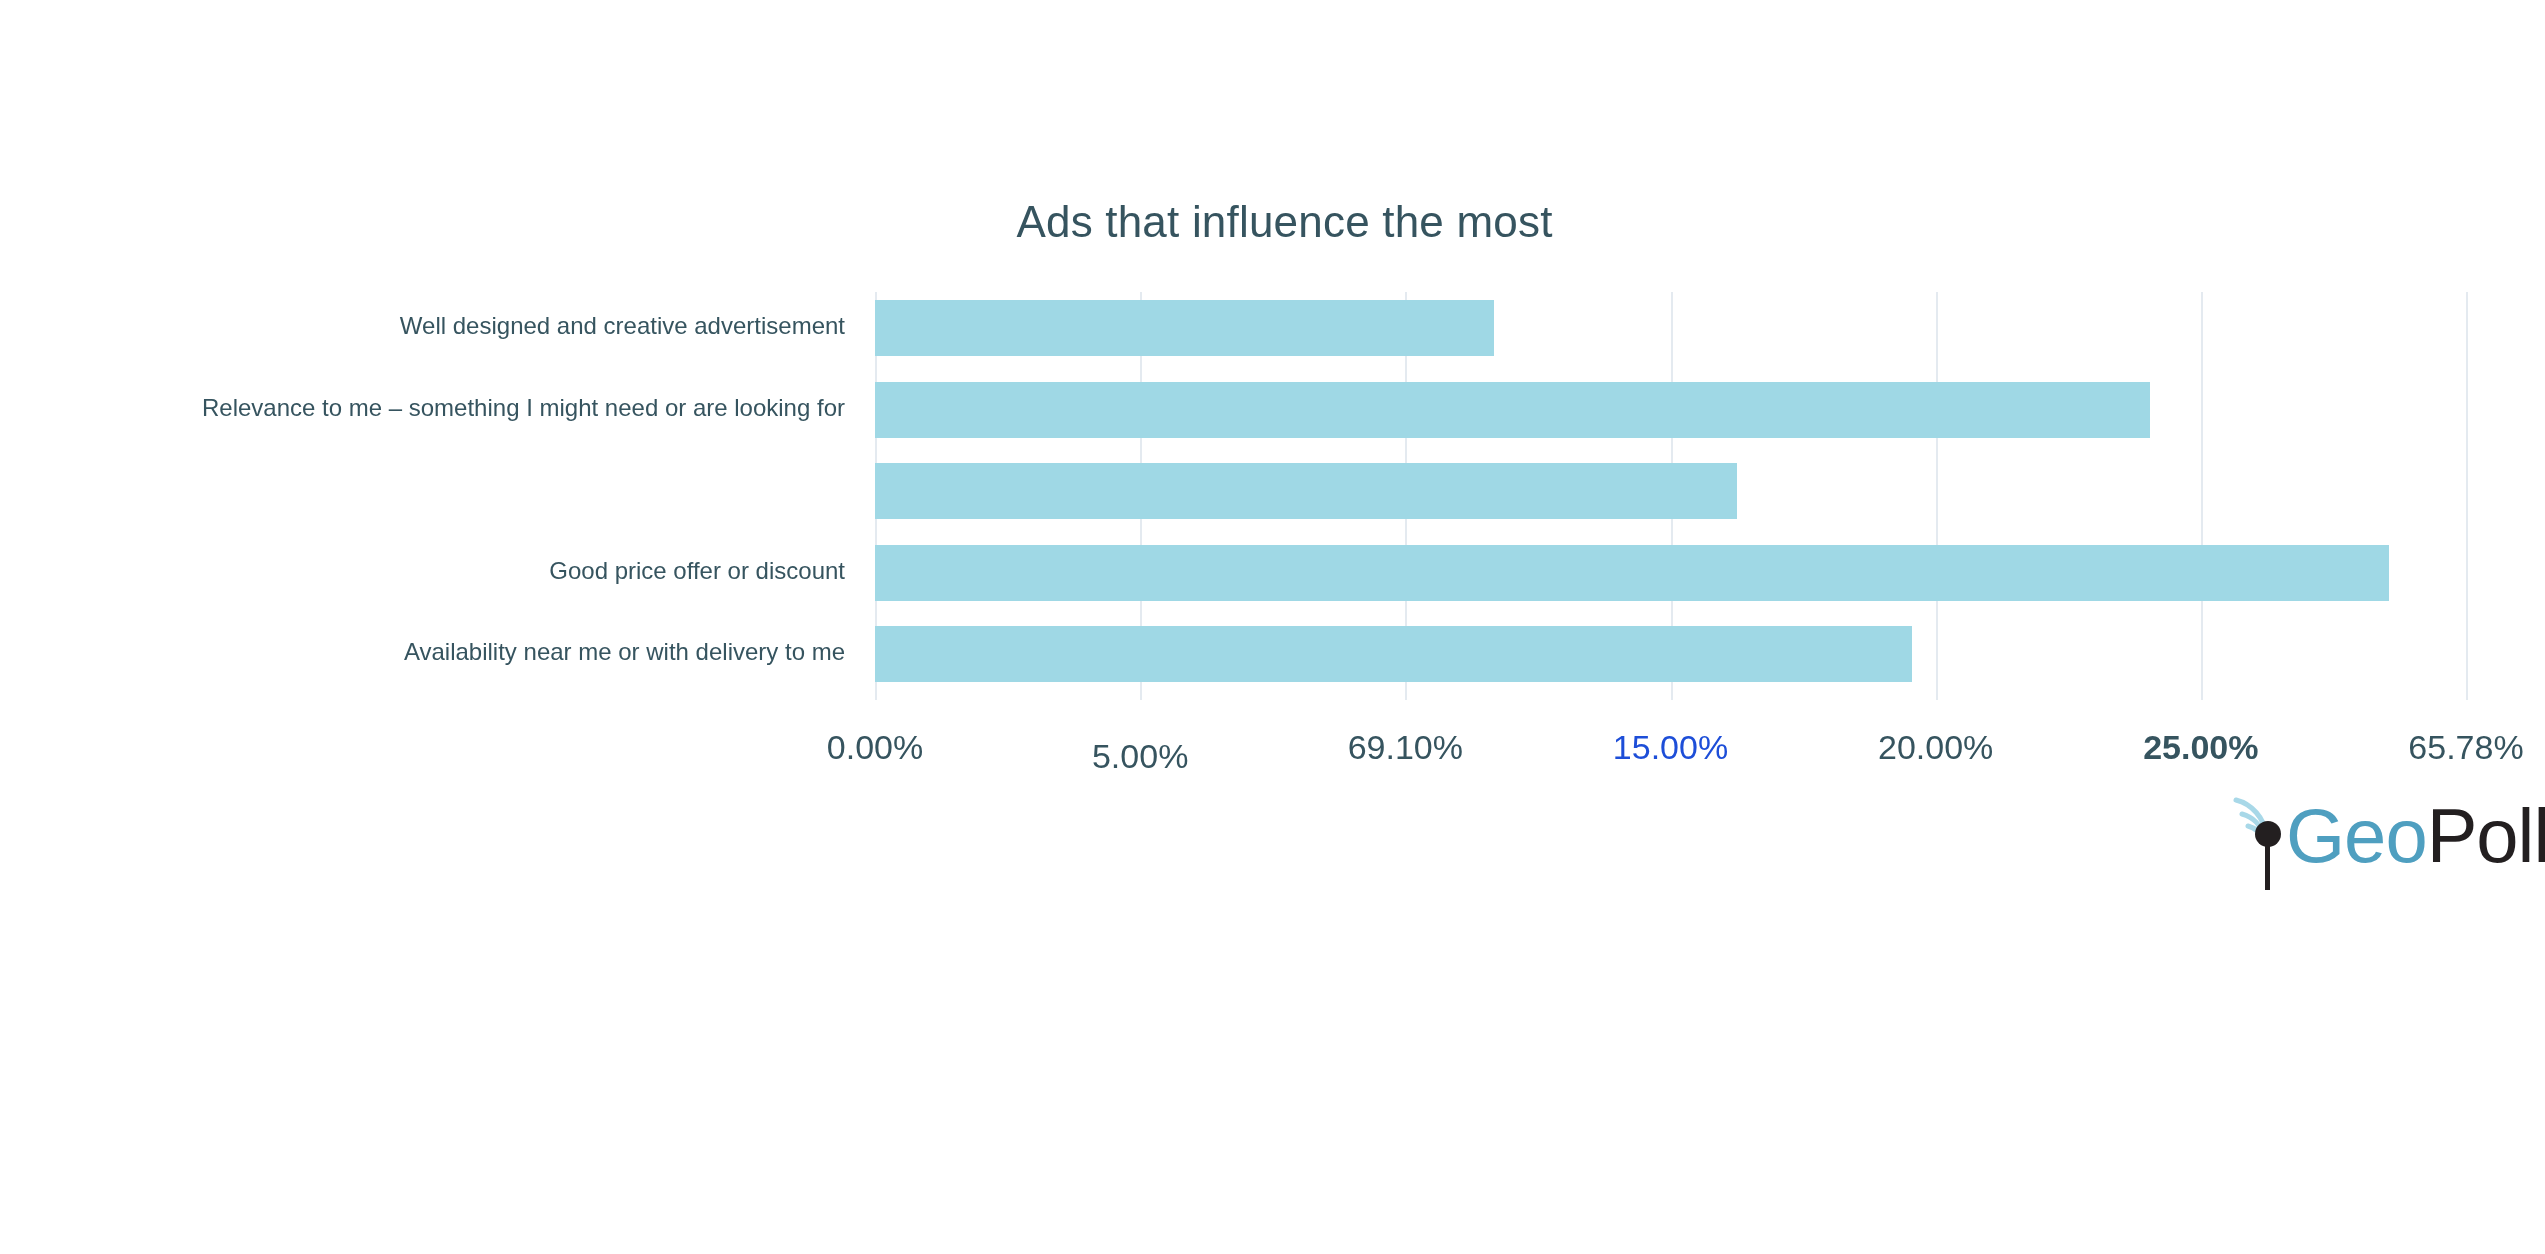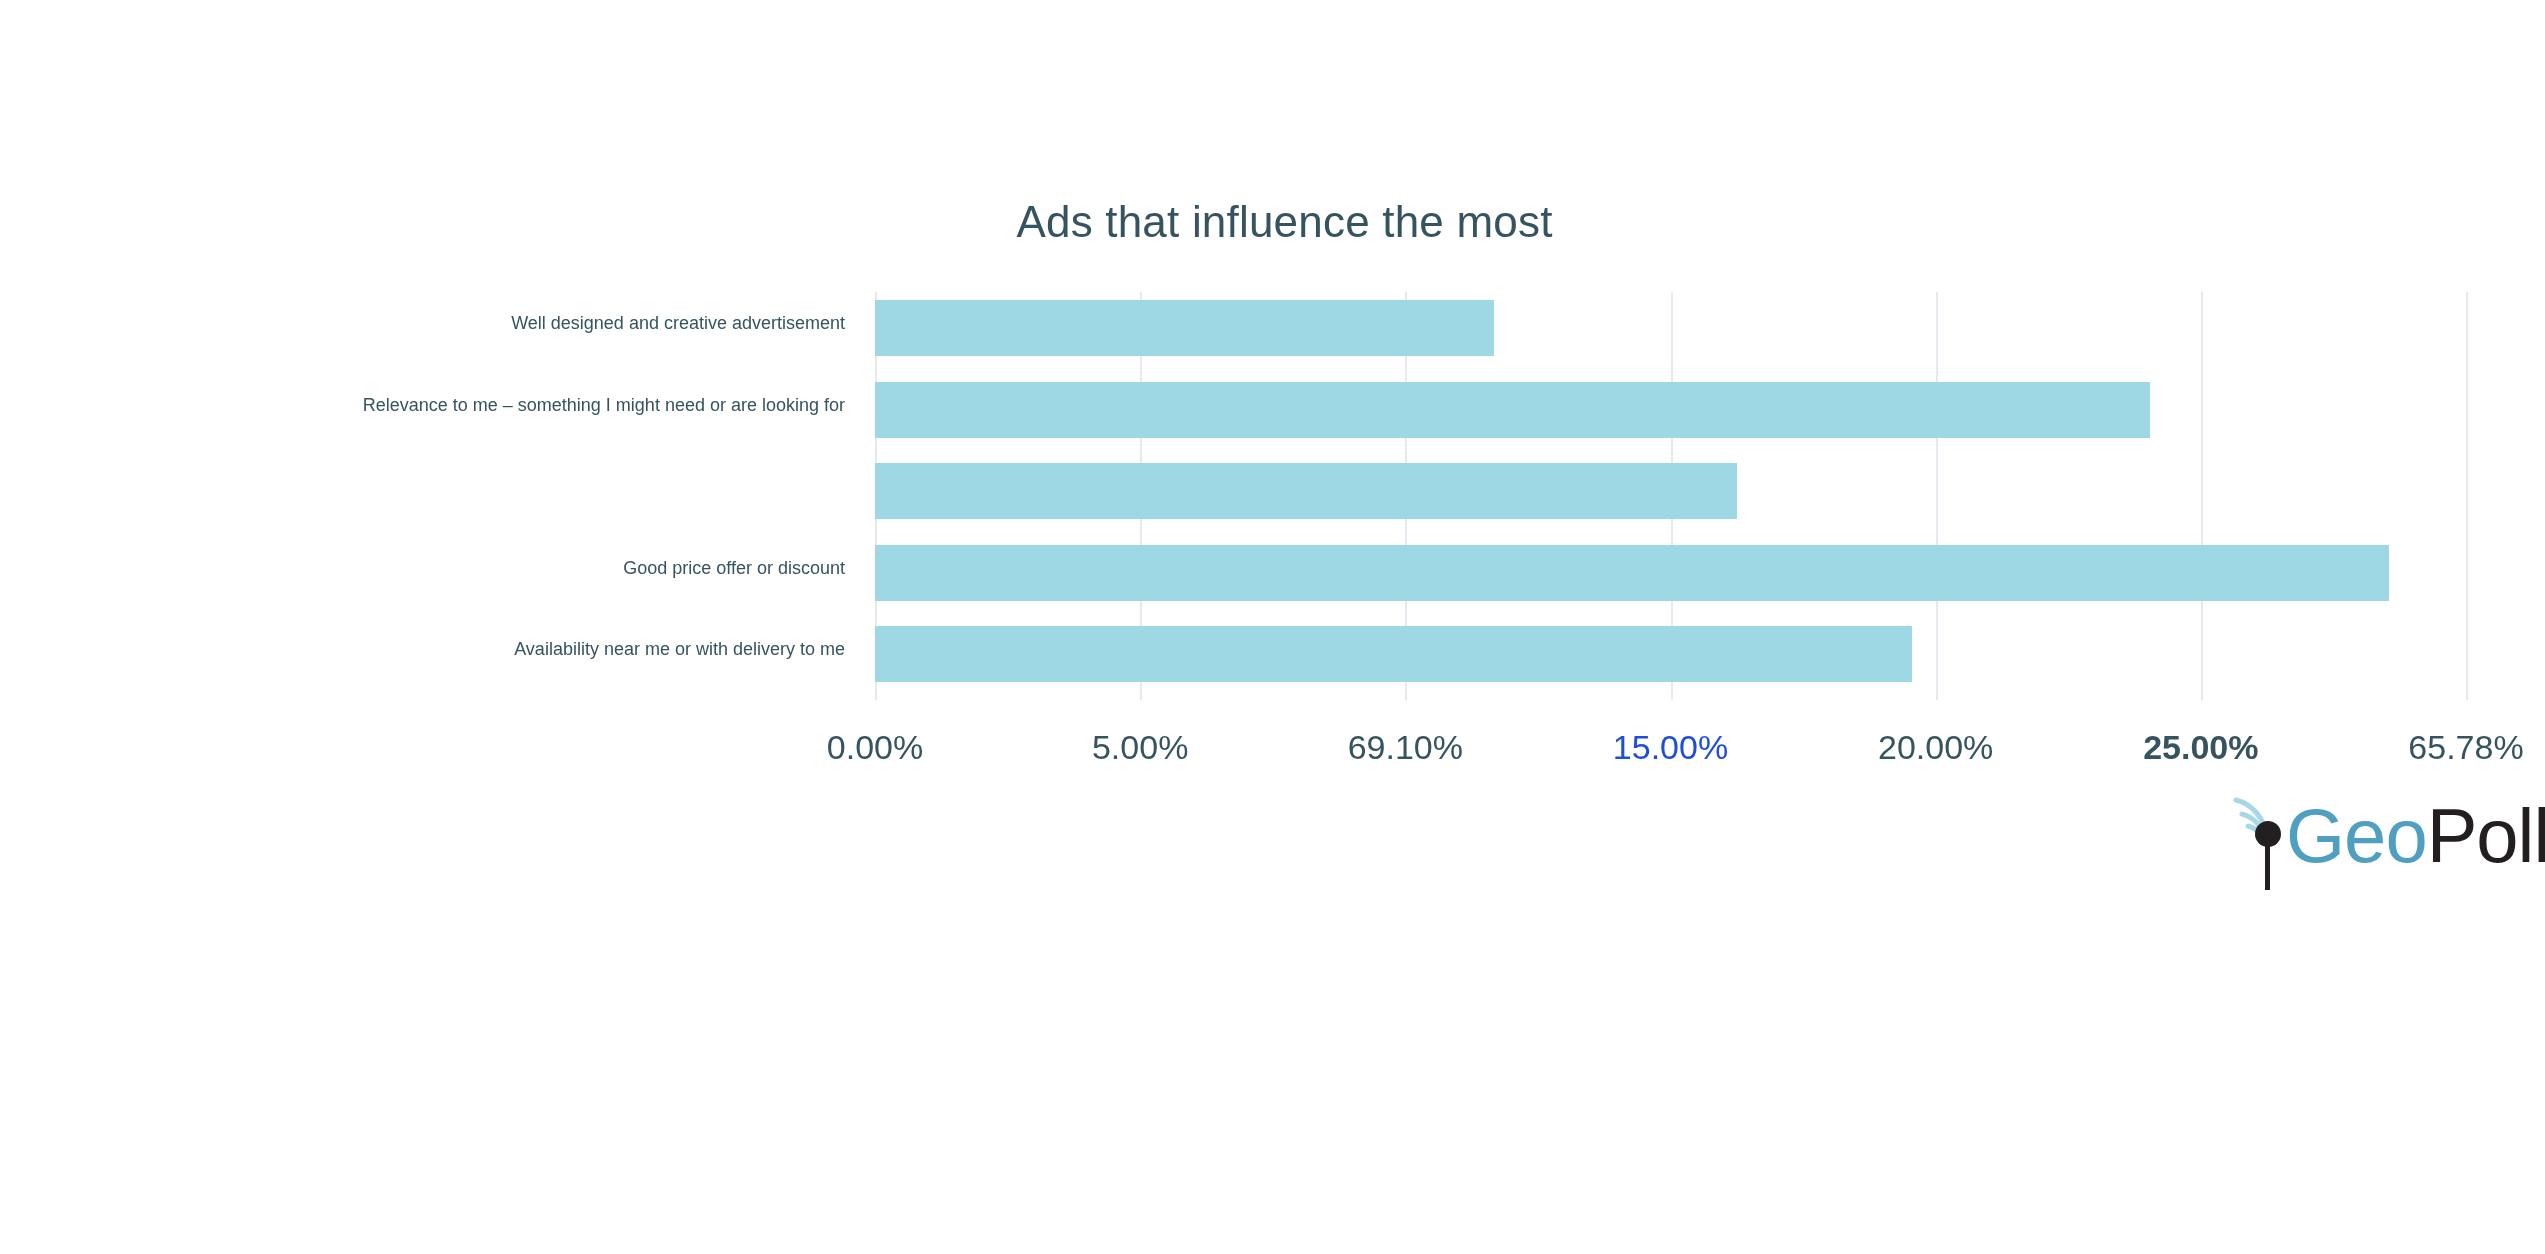--- a/index.html
+++ b/index.html
@@ -88,21 +88,21 @@
     top: 280px;
     width: 845px;
     height: 420px;
   }
 
   .cat-label {
     position: absolute;
     right: 0;
     width: 845px;
     text-align: right;
-    font-size: 18px;
+    font-size: 24px;
     color: #36545f;
     white-space: nowrap;
     line-height: 1;
   }
 
   
   .x-axis {
     position: absolute;
     left: 0;
     top: 718px;
@@ -187,21 +187,21 @@
           </div>
           <div class="bar-row" style="top: 334.4px; width: 1036.8px;">
             <div class="bar" style="background: rgb(159, 216, 229);"></div>
           </div>
         </div>
     </div>
   </div>
 
   <div class="x-axis">
       <div class="x-tick" style="left: 875px; color: rgb(54, 84, 95);">0.00%</div>
-      <div class="x-tick" style="left: 1140.17px; color: rgb(54, 84, 95);">5.00%</div>
+      <div class="x-tick" style="left: 1140.17px; color: rgb(54, 84, 95); margin-top: 9px;">5.00%</div>
       <div class="x-tick" style="left: 1405.33px; color: rgb(54, 84, 95);">69.10%</div>
       <div class="x-tick" style="left: 1670.5px; color: #1d4ed8;">15.00%</div>
       <div class="x-tick" style="left: 1935.67px; color: rgb(54, 84, 95);">20.00%</div>
       <div class="x-tick" style="left: 2200.83px; color: rgb(54, 84, 95); font-weight: bold;">25.00%</div>
       <div class="x-tick" style="left: 2466px; color: rgb(54, 84, 95);">65.78%</div>
     </div>
 
   <div class="logo">
     <svg class="logo-signal" viewBox="0 0 90 100">
       <path d="M18 8 C 34 12, 46 26, 48 42" stroke="#a8d8e8" stroke-width="5" fill="none" stroke-linecap="round"></path>

